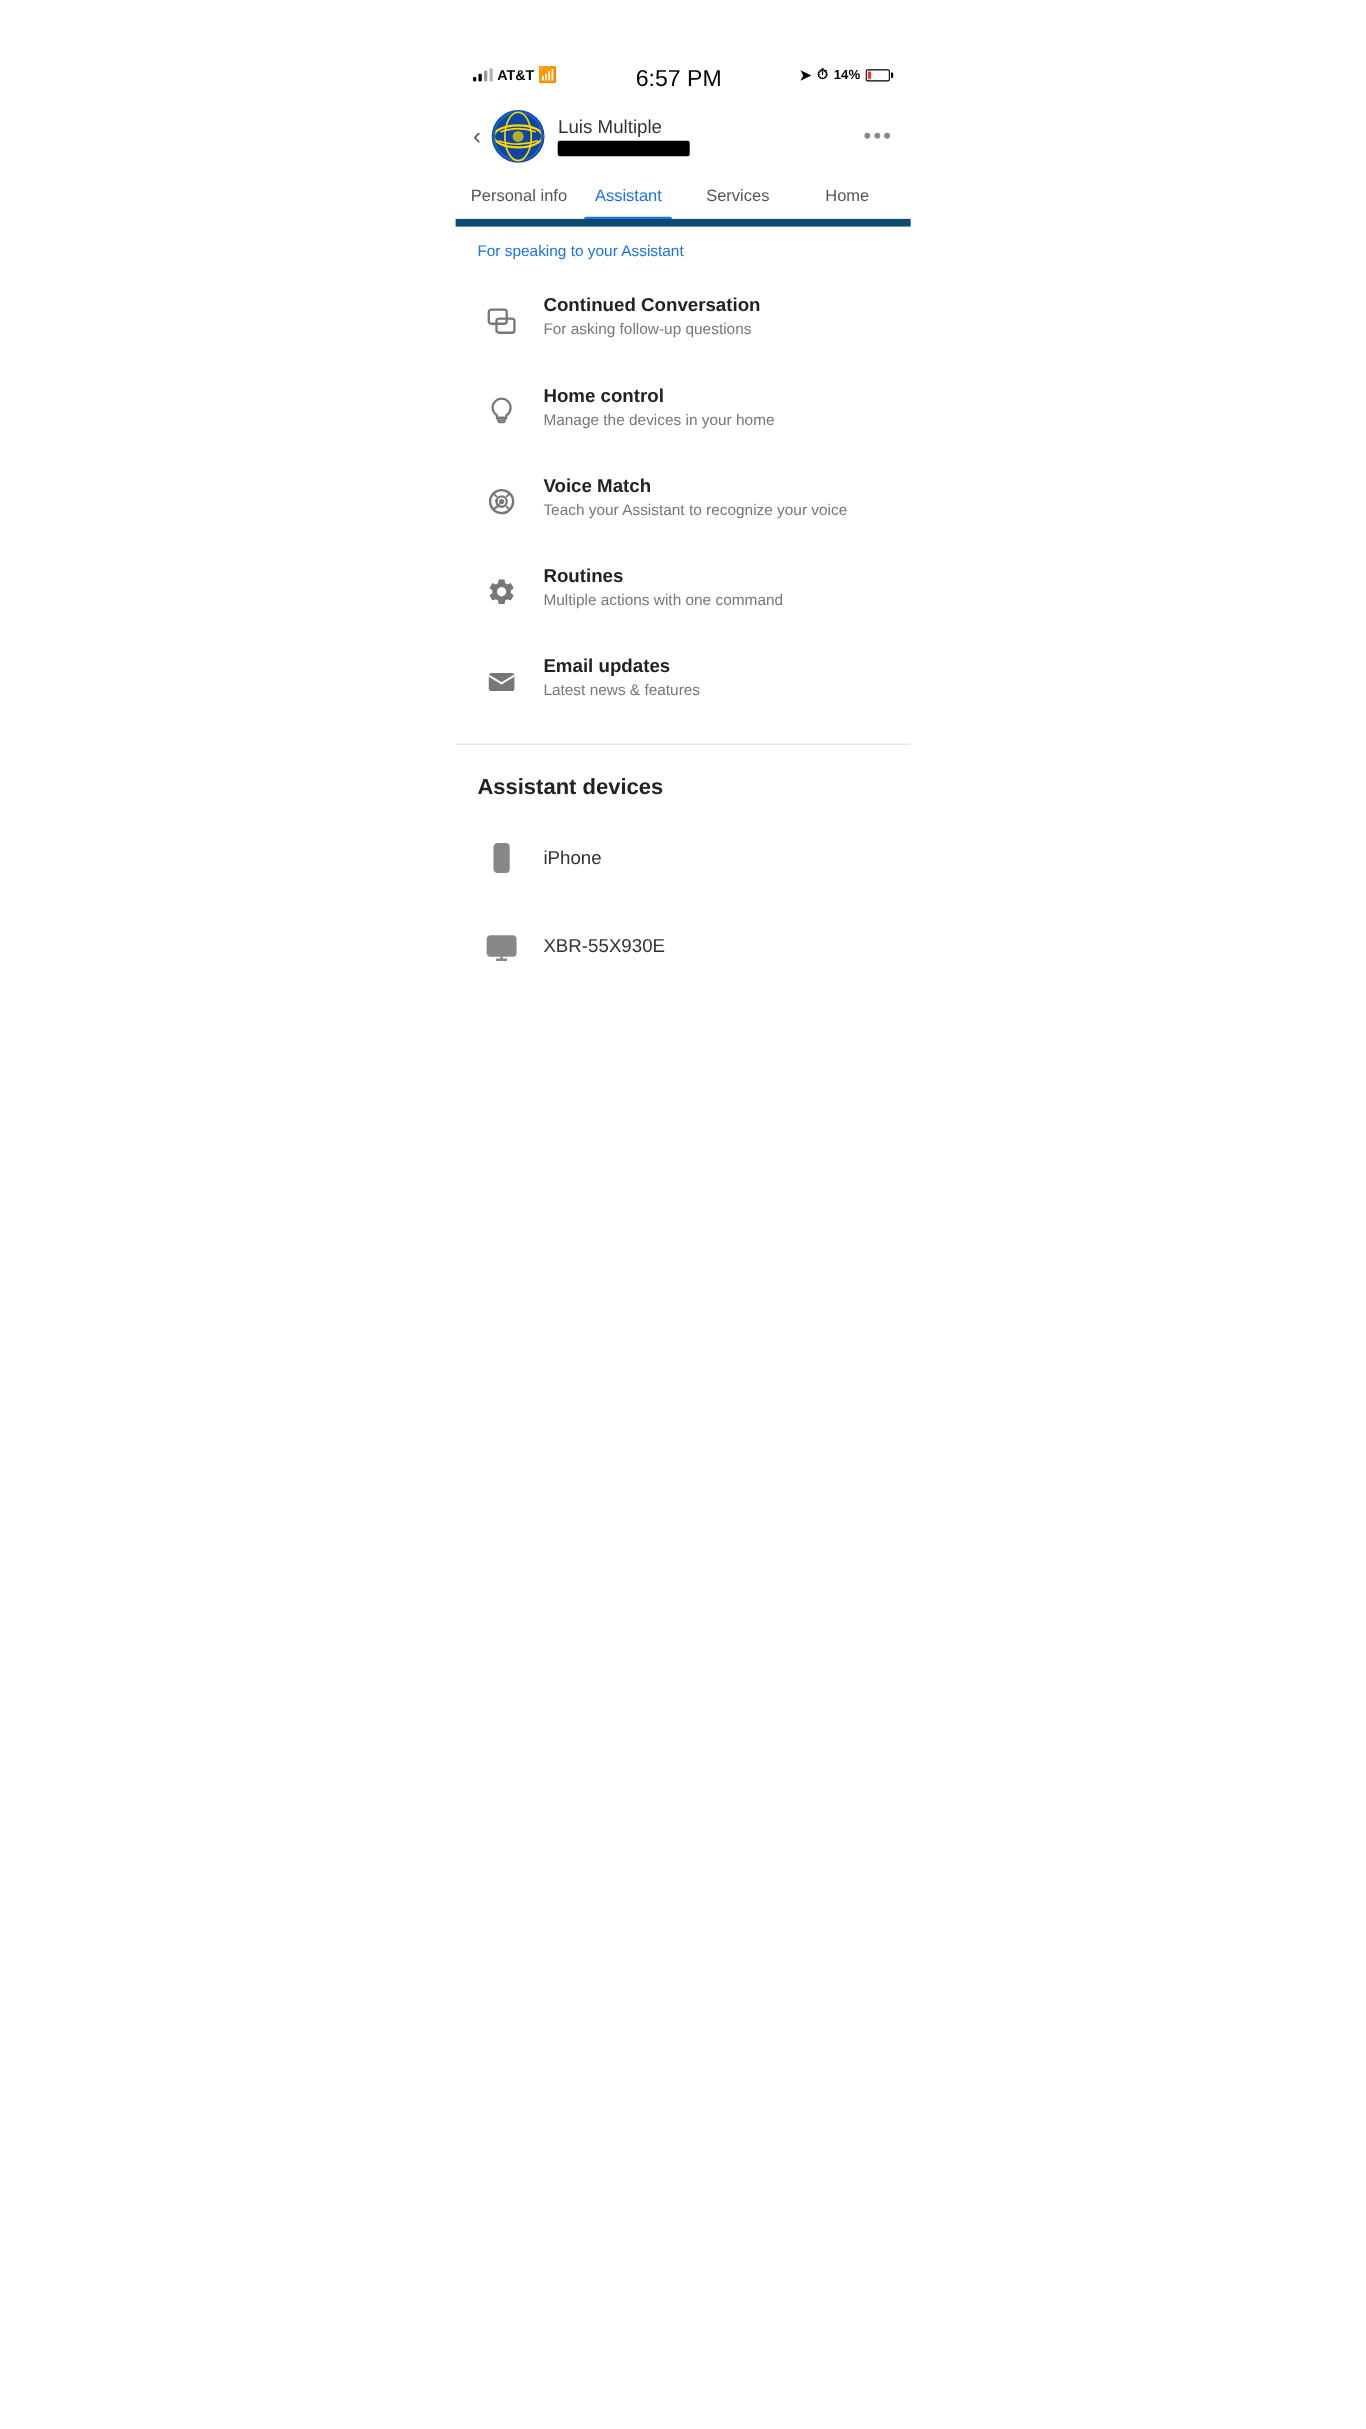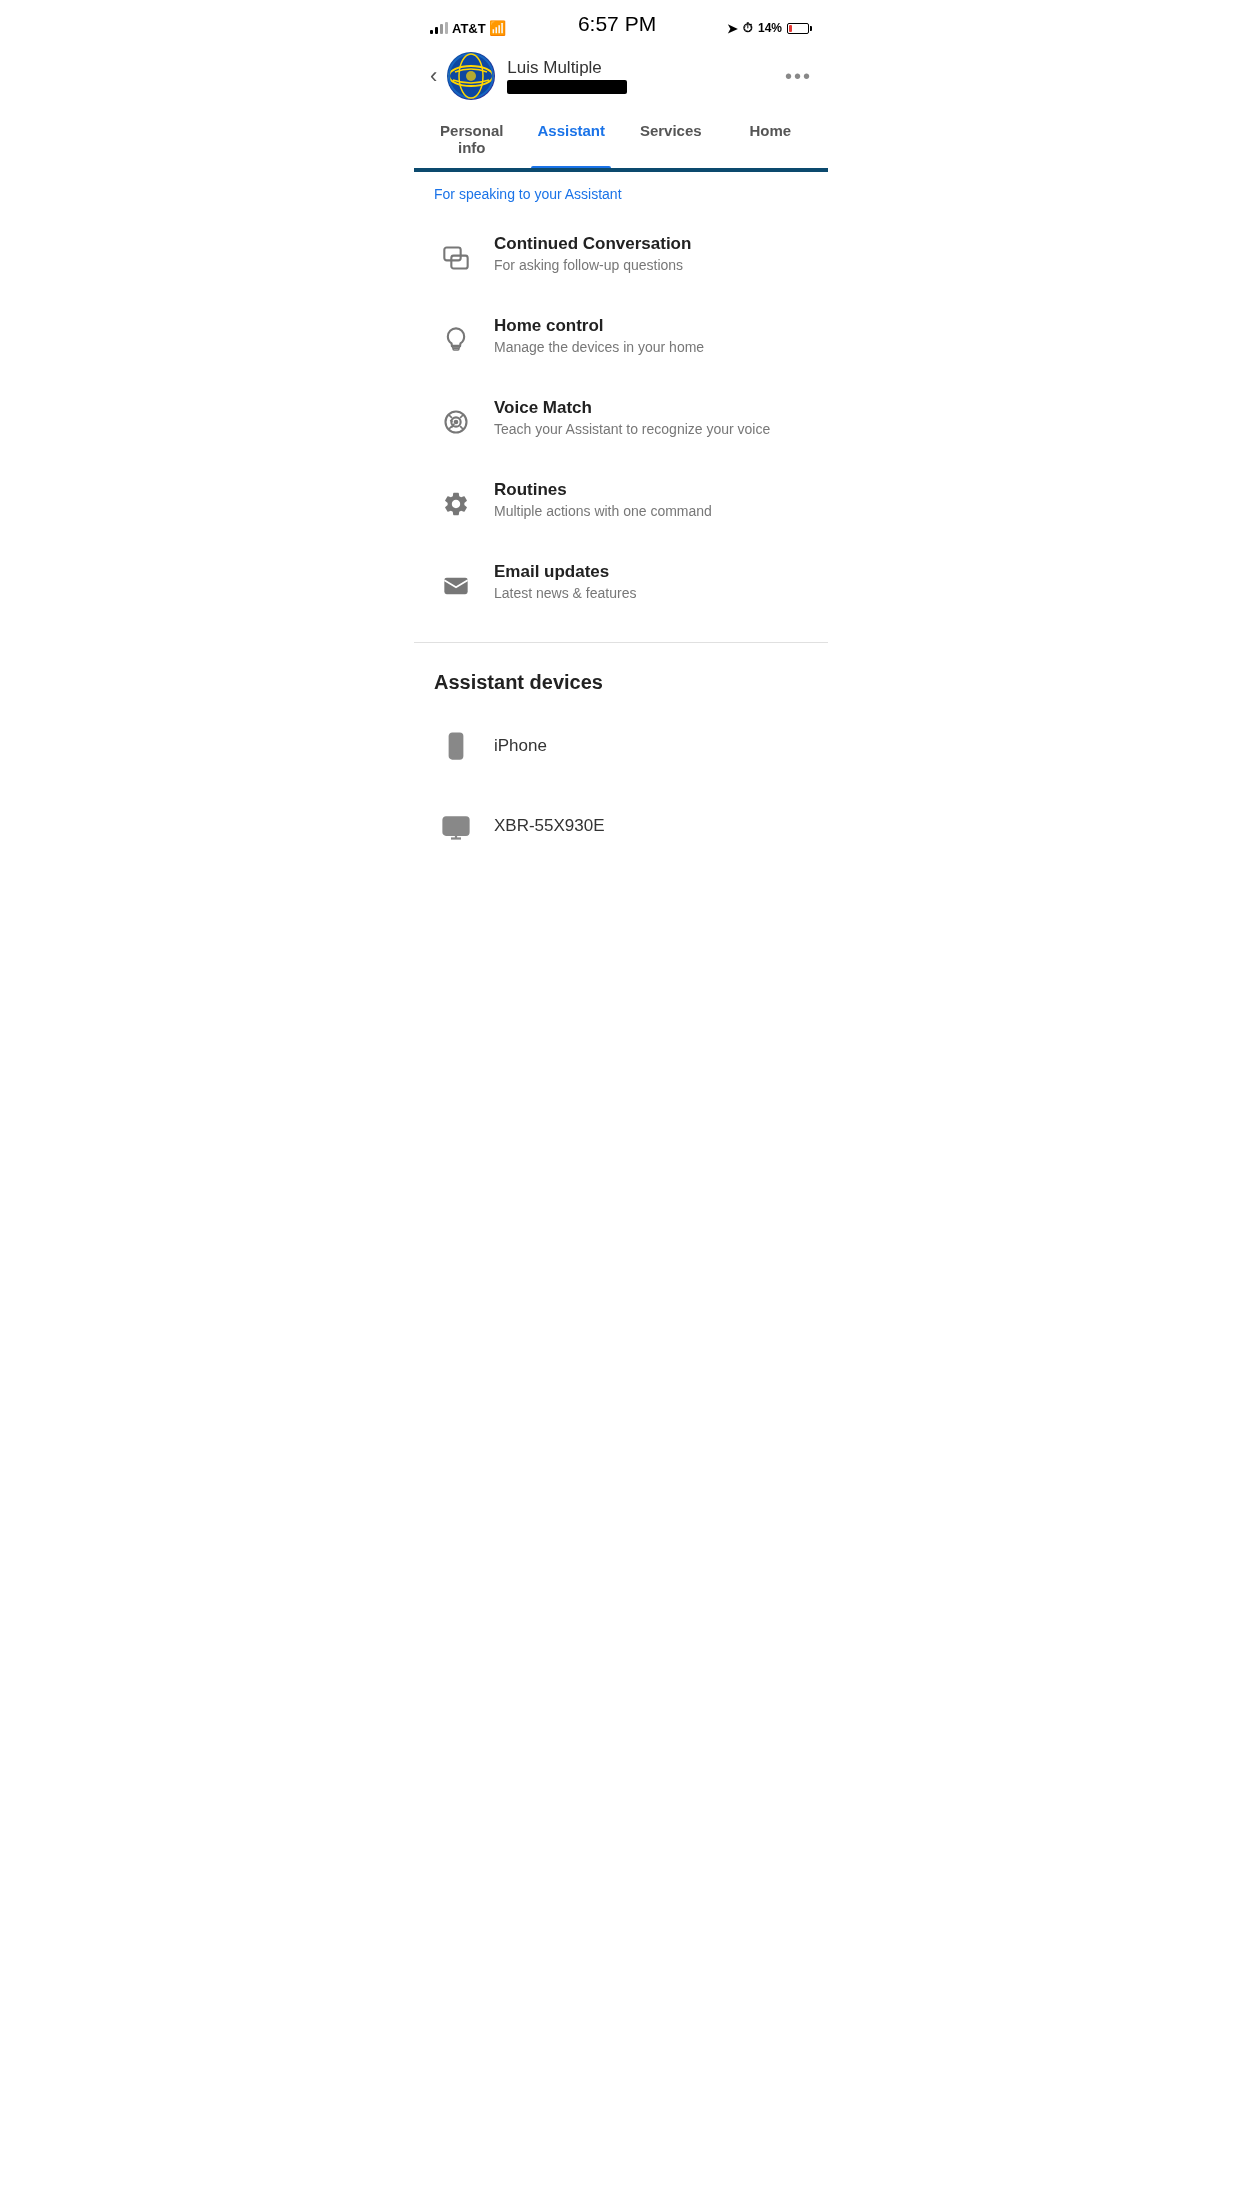--- a/index.html
+++ b/index.html
@@ -10,25 +10,26 @@
       background: #fff;
       width: 414px;
       margin: 0 auto;
       overflow-x: hidden;
     }
 
     
     .status-bar {
       display: flex;
       justify-content: space-between;
-      align-items: flex-end;
+      align-items: flex-start;
       padding: 12px 16px 8px;
       font-size: 13px;
       font-weight: 600;
       color: #000;
+      margin-top: 48px;
     }
     .status-left { display: flex; align-items: center; gap: 4px; }
     .status-center { font-size: 21px; font-weight: 400; }
     .status-right { display: flex; align-items: center; gap: 5px; font-size: 12px; }
     .signal-bars {
       display: flex; align-items: flex-end; gap: 2px; height: 12px;
     }
     .signal-bar {
       width: 3px; background: #000; border-radius: 1px;
     }
@@ -108,23 +109,22 @@
     .more-btn {
       font-size: 20px;
       color: #888;
       letter-spacing: 2px;
       cursor: pointer;
     }
 
     
     .tabs {
       display: flex;
-      border-bottom: 4px solid #0c4a6e;
+      border-bottom: 7px solid #0c4a6e;
       padding: 0 8px;
-      font-weight: bold;
     }
     .tab {
       flex: 1;
       text-align: center;
       padding: 10px 4px 12px;
       font-size: 15px;
       color: #555;
       cursor: pointer;
       position: relative;
     }

